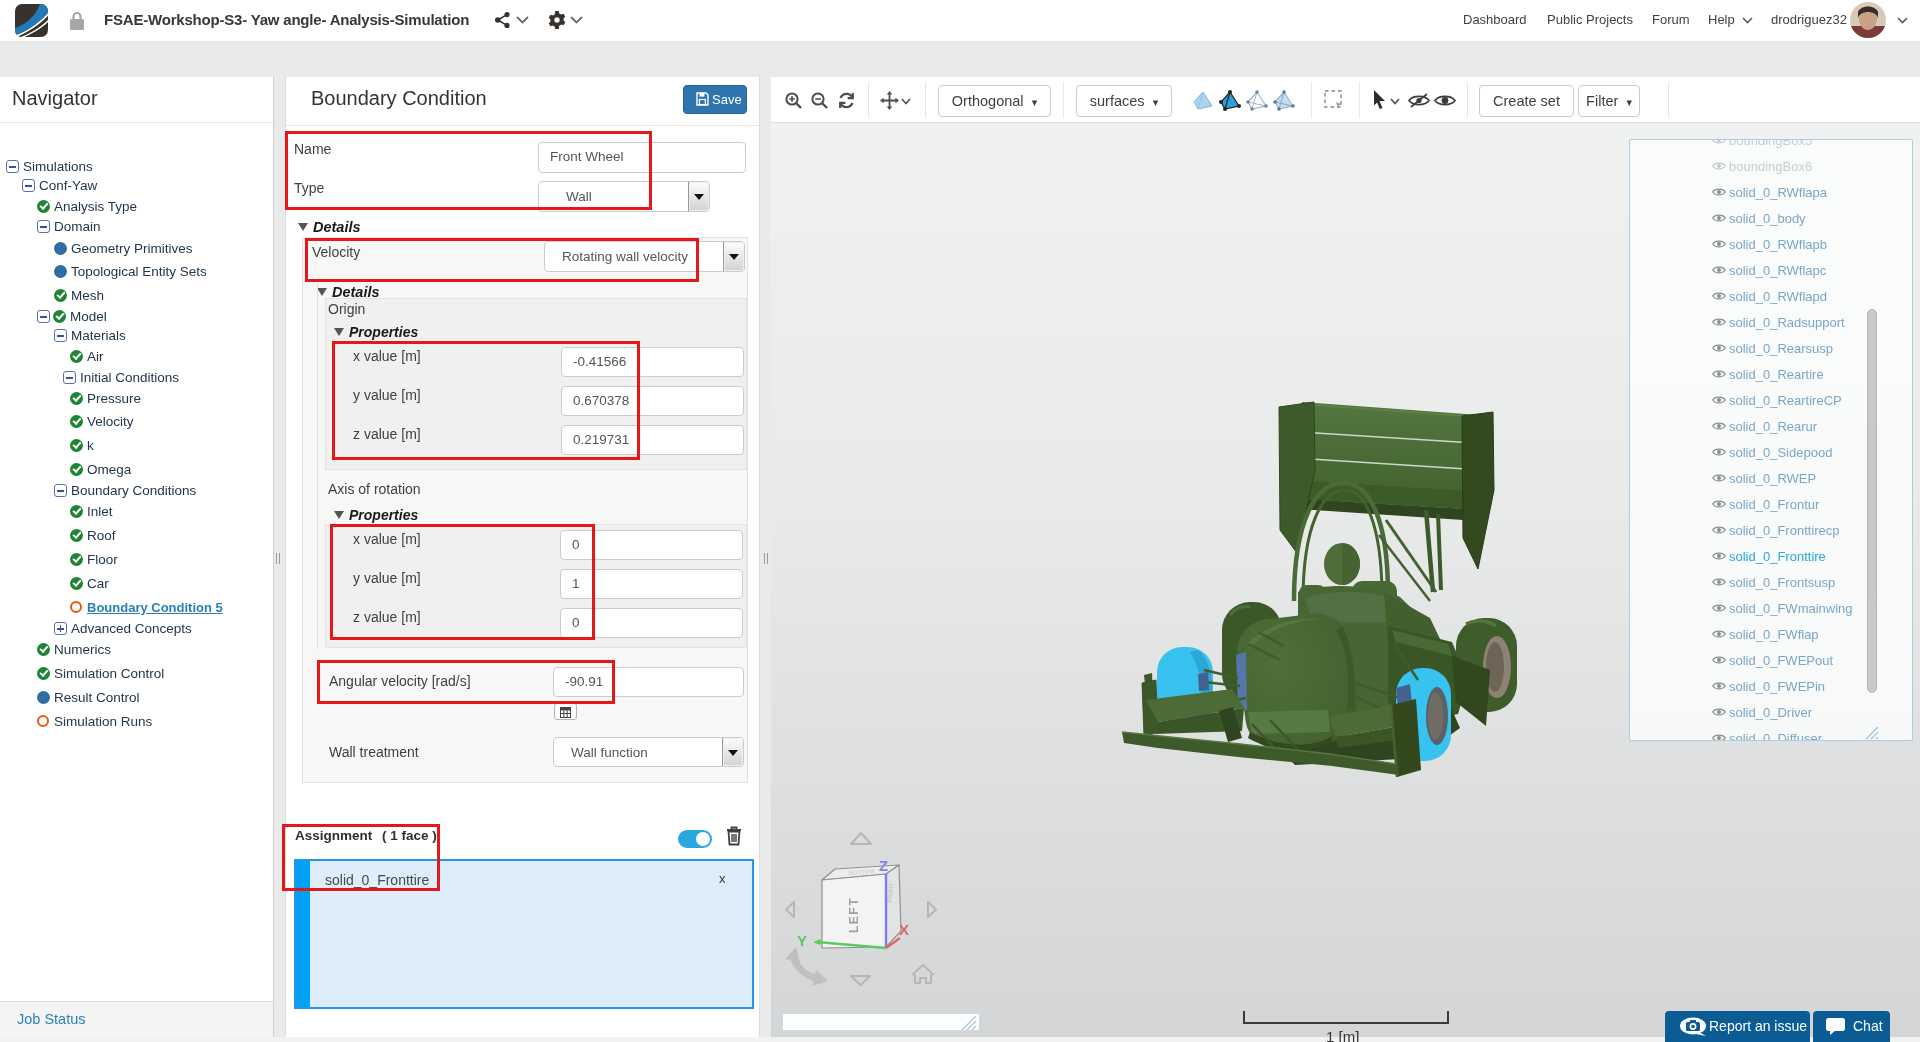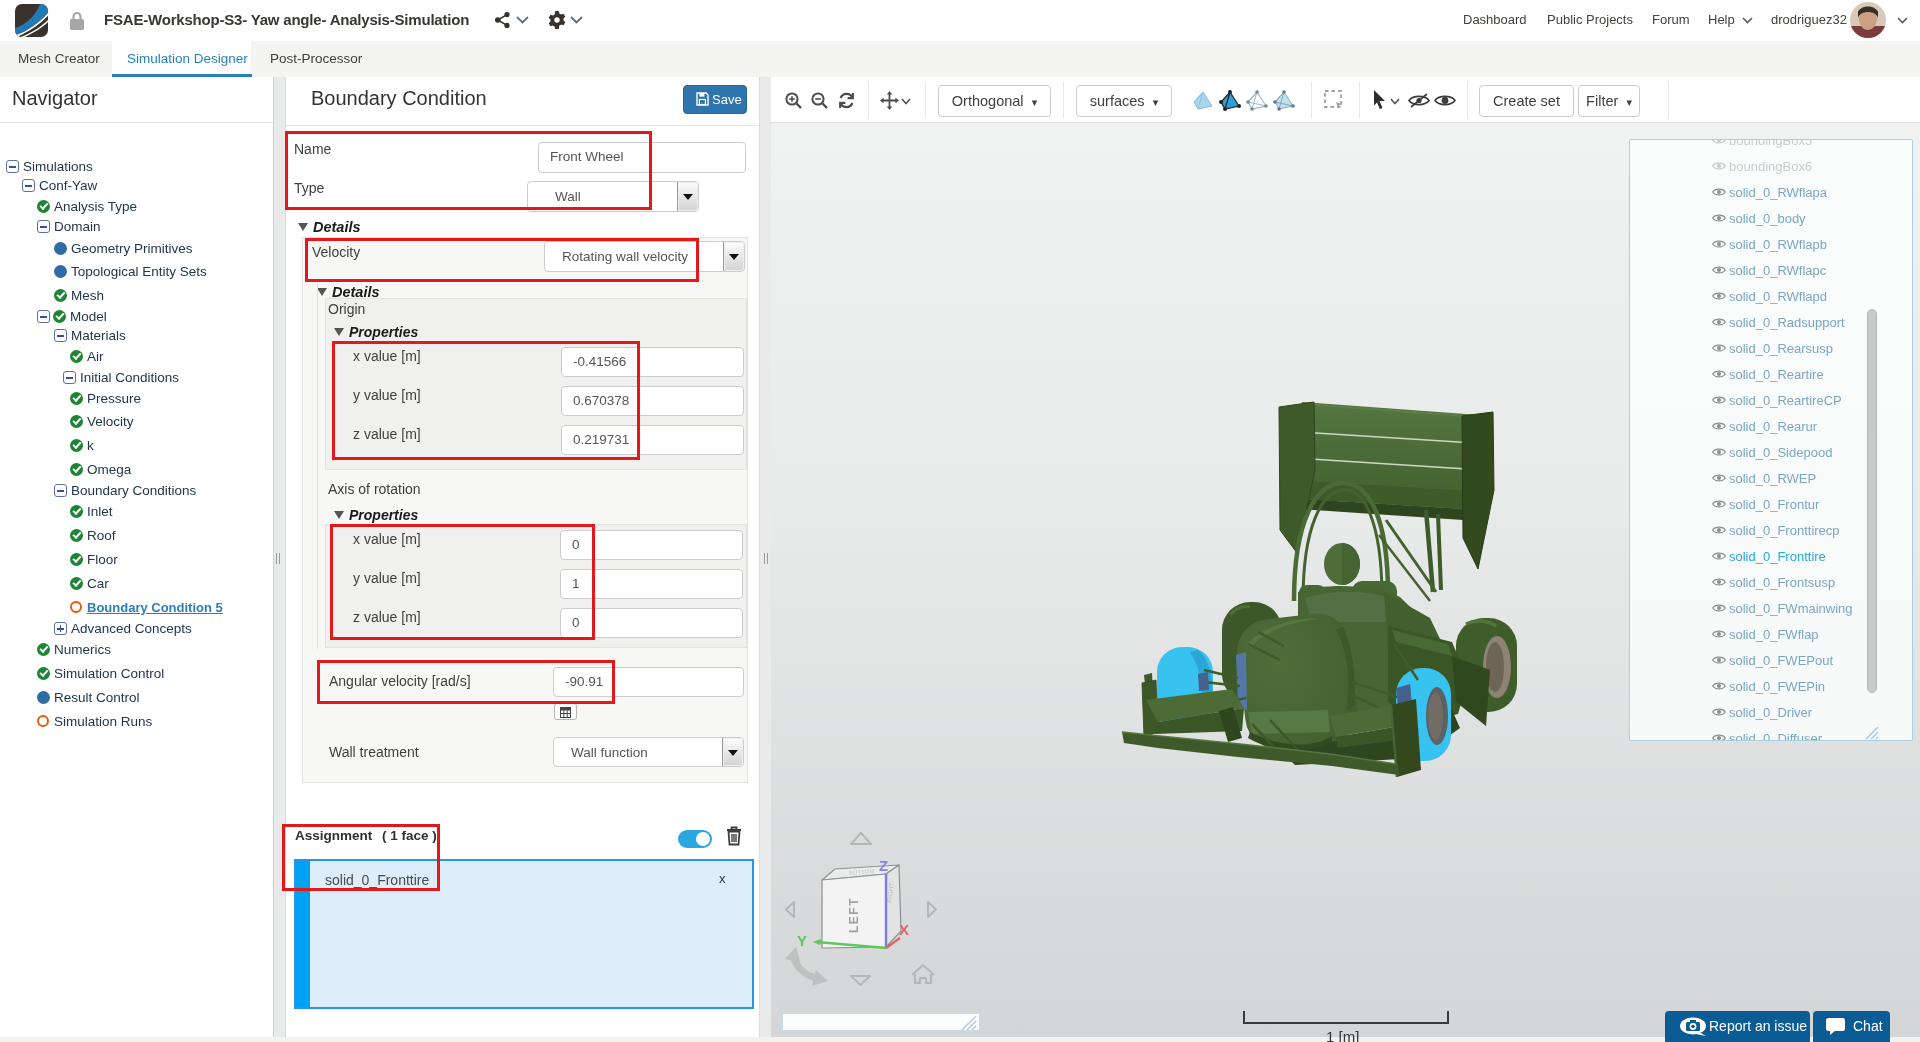--- a/index.html
+++ b/index.html
@@ -148,34 +148,20 @@
         <ellipse cx="18" cy="17" rx="9" ry="11" fill="#caa183"></ellipse>
         <path d="M8 16 C8 6, 28 6, 28 16 L28 12 C28 2, 8 2, 8 12 Z" fill="#3a2e28"></path>
         <path d="M8 10 C 10 4, 26 4, 28 10 L 28 16 C 26 8, 10 8, 8 16 Z" fill="#3a2e28"></path>
       </g>
     </svg>
     <svg class="abs" style="left:1897px;top:17px" width="11" height="7" viewBox="0 0 11 7">
         <path d="M1 1 L5.5 5.5 L10 1" fill="none" stroke="#5a5a5a" stroke-width="1.6"></path>
       </svg>
   </div>
 
-  <div id="tabbar">
-    <div id="tab-active-bg"></div>
-    <div id="tab-underline"></div>
-    <span class="tab" style="left:18px">Mesh Creator</span>
-    <span class="tab" style="left:127px;color:#2980b9">Simulation Designer</span>
-    <span class="tab" style="left:270px">Post-Processor</span>
-    <svg class="abs" style="left:103px;top:41px" width="18" height="35" viewBox="0 0 18 35">
-        <path d="M1 0 L16 17.5 L1 35" fill="none" stroke="#d4d4d4" stroke-width="1.5"></path>
-      </svg>
-    <svg class="abs" style="left:246px;top:41px" width="18" height="35" viewBox="0 0 18 35">
-        <path d="M1 0 L16 17.5 L1 35" fill="none" stroke="#d4d4d4" stroke-width="1.5"></path>
-      </svg>
-    <div class="abs" style="left:374px;top:41px;width:1px;height:35px;background:#dcdcdc"></div>
-  </div>
 
   <div id="nav">
     <h1>Navigator</h1>
     <div class="navdiv"></div>
     <div id="tree" style="position:absolute;left:0;top:0;width:274px;height:900px">
       <div class="trow" style="left:0;top:59px;width:274px">
           <span class="ticon minusbox" style="left:6px;top:3px"></span>
           <span class="abs" style="left:23px;top:0">Simulations</span>
         </div>
       <div class="trow" style="left:0;top:78px;width:274px">
@@ -273,20 +259,23 @@
         </div>
       <div class="trow" style="left:0;top:590px;width:274px">
           <span class="ticon bluedot" style="left:37px;top:3px"></span>
           <span class="abs" style="left:54px;top:0">Result Control</span>
         </div>
       <div class="trow" style="left:0;top:614px;width:228px">
           <span class="ticon ocircle" style="left:37px;top:3px"></span>
           <span class="abs" style="left:54px;top:0">Simulation Runs</span>
         </div>
     </div>
+    <div id="jobstatus">
+        <span>Job Status</span>
+      </div>
   </div>
   <div class="splitbar" style="left:275.5px;top:553px"></div>
   <div class="splitbar" style="left:278.5px;top:553px"></div>
   <div class="splitbar" style="left:763.5px;top:553px"></div>
   <div class="splitbar" style="left:766.5px;top:553px"></div>
 
   <div id="card">
     <h2>Boundary Condition</h2>
     <div id="savebtn">
         <span style="position:absolute;left:28px;top:0">Save</span>
@@ -296,21 +285,21 @@
       <rect x="3.4" y="7.5" width="6" height="5" fill="none" stroke="#fff" stroke-width="1.2"></rect>
       <rect x="3.4" y="1" width="5" height="3.6" fill="#fff"></rect>
     </svg>
     <div id="carddiv"></div>
     <div id="formzone" style="position:absolute;left:0;top:0;width:475px;height:961px">
     <span class="flabel" style="left:8px;top:64px">Name</span>
     <div class="finput" style="left:252px;top:65px;width:208px;height:31px">
           <span>Front Wheel</span>
         </div>
     <span class="flabel" style="left:8px;top:103px">Type</span>
-    <div class="fselect" style="left:241px;top:104px;width:172px;height:31px">
+    <div class="fselect" style="left:252px;top:104px;width:172px;height:31px">
           <span class="stext">Wall</span>
           <span class="sbtn"></span>
         </div>
     <span class="dhead" style="left:27px;top:142px">Details</span>
     <div class="greybox" style="left:16px;top:160px;width:446px;height:546px;background:#f7f7f5"></div>
     <span class="flabel" style="left:26px;top:167px">Velocity</span>
     <div class="fselect" style="left:258px;top:164px;width:201px;height:31px">
           <span class="stext" style="left:17px">Rotating wall velocity</span>
           <span class="sbtn"></span>
         </div>

